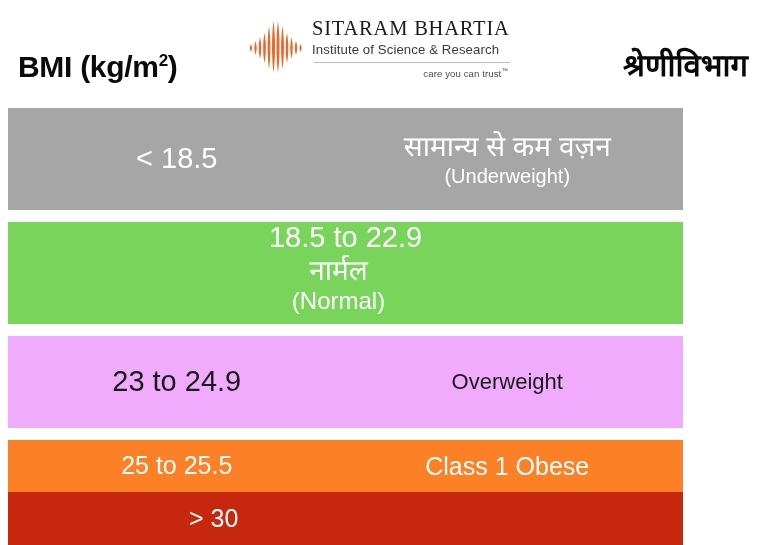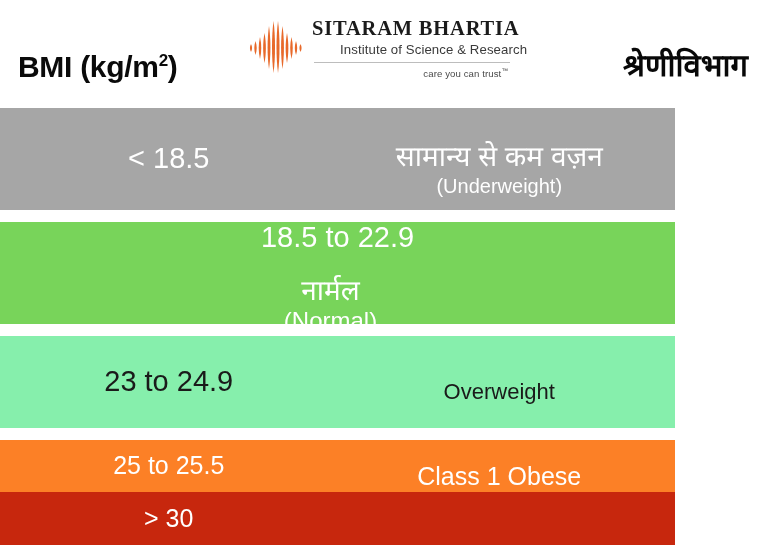--- a/index.html
+++ b/index.html
@@ -71,34 +71,33 @@
   }
   .logo-text {
     position: absolute;
     left: 64px;
     top: 0px;
     width: 202px;
   }
   .logo-name {
     font-family: "Liberation Serif", "DejaVu Serif", serif;
     font-size: 20.5px;
-    font-weight: bold;
+    font-weight: normal;
     letter-spacing: 0.8px;
     color: #1b1b1b;
     line-height: 1.05;
     white-space: nowrap;
   }
   .logo-sub {
     font-family: "Liberation Sans", "DejaVu Sans", sans-serif;
     font-size: 13.2px;
     color: #3a3a3a;
     letter-spacing: 0.1px;
     line-height: 1.45;
     white-space: nowrap;
-    margin-left: 28px;
   }
   .logo-rule {
     margin-top: 3px;
     margin-left: 2px;
     width: 196px;
     height: 1px;
     background: #bdbdbd;
   }
   .logo-tag {
     font-family: "Liberation Sans", "DejaVu Sans", sans-serif;
@@ -118,21 +117,21 @@
   
   .bands {
     position: absolute;
     left: 0;
     top: 108px;
     width: 768px;
     height: 437px;
   }
   .band {
     position: absolute;
-    left: 0;
+    left: 8px;
     width: 675px;
     box-sizing: border-box;
     display: flex;
     align-items: center;
   }
   .band-range {
     width: 50%;
     text-align: center;
     font-weight: 300;
     line-height: 1.1;
@@ -142,21 +141,20 @@
     width: 50%;
     text-align: center;
     line-height: 1.12;
     padding-right: 14px;
     box-sizing: border-box;
   }
   .band-label .primary {
     display: block;
     font-weight: 400;
     line-height: 1.2;
-    margin-top: 20px;
   }
   .band-label .secondary {
     display: block;
     font-weight: 300;
     line-height: 1.2;
   }
 
   
   #band-underweight { top: 0px;   height: 102px; }
   #band-normal      { top: 114px; height: 102px; flex-direction: column; }
@@ -172,21 +170,21 @@
   #band-normal .band-range { font-size: 29px; }
   #band-normal .band-label .primary   { font-size: 28px; }
   #band-normal .band-label .secondary { font-size: 24px; }
 
   #band-overweight .band-range { font-size: 29px; }
   #band-overweight .band-label .primary { font-size: 22px; }
 
   #band-obese1 .band-range { font-size: 25px; }
   #band-obese1 .band-label .primary { font-size: 25px; }
 
-  #band-obese2 .band-range { font-size: 25px; }
+  #band-obese2 .band-range { font-size: 25px; padding-left: 37px; }
   #band-obese2 .band-label .primary { font-size: 25px; }
 </style>
 </head>
 <body>
 
 <div class="header">
 
   <div class="hdr-bmi"><span>BMI (kg/m</span><sup>2</sup><span>)</span></div>
 
   <div class="logo">
@@ -230,21 +228,21 @@
   </div>
 
   <div class="band" id="band-normal" style="background: rgb(120, 212, 90); color: rgb(255, 255, 255);">
     <div class="band-range">18.5 to 22.9</div>
     <div class="band-label">
       <span class="primary">नार्मल</span>
       <span class="secondary">(Normal)</span>
     </div>
   </div>
 
-  <div class="band" id="band-overweight" style="background: #86efac; color: rgb(26, 26, 26);">
+  <div class="band" id="band-overweight" style="background: #f0abfc; color: rgb(26, 26, 26);">
     <div class="band-range">23 to 24.9</div>
     <div class="band-label">
       <span class="primary">Overweight</span>
     </div>
   </div>
 
   <div class="band" id="band-obese1" style="background: rgb(252, 128, 38); color: rgb(255, 255, 255);">
     <div class="band-range">25 to 25.5</div>
     <div class="band-label">
       <span class="primary">Class 1 Obese</span>

